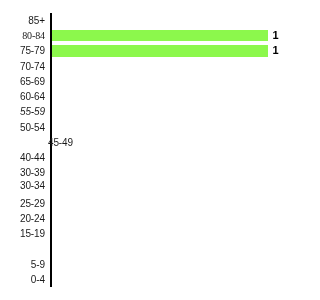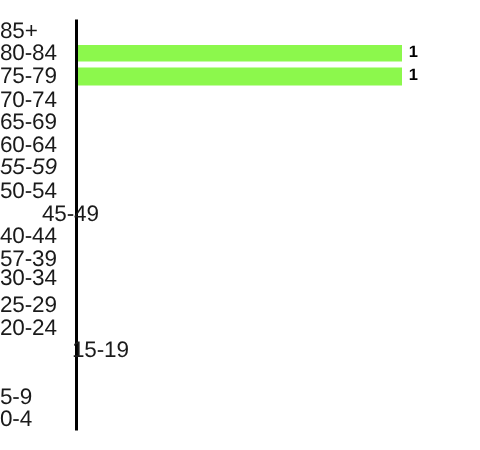--- a/index.html
+++ b/index.html
@@ -49,21 +49,22 @@
     display: block;
   }
 
   .cat-label {
     position: absolute;
     left: 0;
     top: 0;
     width: 45px;
     height: 15.22px;
     line-height: 15.22px;
-    font-size: 15px;
+    text-align: right;
+    font-size: 10px;
     color: #1a1a1a;
     white-space: nowrap;
     letter-spacing: -0.1px;
   }
 
   .bar-track {
     position: absolute;
     left: 51.6px;
     top: 0;
     right: 0;
@@ -94,21 +95,21 @@
 
 <div id="chart-root">
   <div id="plot-area">
     <div id="y-axis-line"></div>
     <div id="rows">
         <div class="row" style="top: 13px; height: 15.2222px;">
           <div class="cat-label" style="height: 15.2222px; line-height: 15.2222px;">85+</div>
           <div class="bar-track" style="height: 15.2222px;"></div>
         </div>
         <div class="row" style="top: 28.2222px; height: 15.2222px;">
-          <div class="cat-label" style="height: 15.2222px; line-height: 15.2222px;">80-84</div>
+          <div class="cat-label" style="height: 15.2222px; line-height: 15.2222px; font-family: Liberation Serif, serif;">80-84</div>
           <div class="bar-track" style="height: 15.2222px;">
             <div class="bar" style="width: 216.4px; background: rgb(140, 248, 76); height: 11.2644px; top: 1.97889px;"></div>
             <div class="bar-value" style="left: 220.9px; height: 15.2222px; line-height: 15.2222px;">1</div>
           </div>
         </div>
         <div class="row" style="top: 43.4444px; height: 15.2222px;">
           <div class="cat-label" style="height: 15.2222px; line-height: 15.2222px;">75-79</div>
           <div class="bar-track" style="height: 15.2222px;">
             <div class="bar" style="width: 216.4px; background: rgb(140, 248, 76); height: 11.2644px; top: 1.97889px;"></div>
             <div class="bar-value" style="left: 220.9px; height: 15.2222px; line-height: 15.2222px;">1</div>
@@ -136,37 +137,37 @@
         </div>
         <div class="row" style="top: 134.778px; height: 15.2222px;">
           <div class="cat-label" style="height: 15.2222px; line-height: 15.2222px; margin-left: 28px;">45-49</div>
           <div class="bar-track" style="height: 15.2222px;"></div>
         </div>
         <div class="row" style="top: 150px; height: 15.2222px;">
           <div class="cat-label" style="height: 15.2222px; line-height: 15.2222px;">40-44</div>
           <div class="bar-track" style="height: 15.2222px;"></div>
         </div>
         <div class="row" style="top: 165.222px; height: 15.2222px;">
-          <div class="cat-label" style="height: 15.2222px; line-height: 15.2222px;">57-39</div>
+          <div class="cat-label" style="height: 15.2222px; line-height: 15.2222px;">30-39</div>
           <div class="bar-track" style="height: 15.2222px;"></div>
         </div>
         <div class="row" style="top: 178px; height: 15.2222px;">
           <div class="cat-label" style="height: 15.2222px; line-height: 15.2222px;">30-34</div>
           <div class="bar-track" style="height: 15.2222px;"></div>
         </div>
         <div class="row" style="top: 195.667px; height: 15.2222px;">
           <div class="cat-label" style="height: 15.2222px; line-height: 15.2222px;">25-29</div>
           <div class="bar-track" style="height: 15.2222px;"></div>
         </div>
         <div class="row" style="top: 210.889px; height: 15.2222px;">
           <div class="cat-label" style="height: 15.2222px; line-height: 15.2222px;">20-24</div>
           <div class="bar-track" style="height: 15.2222px;"></div>
         </div>
         <div class="row" style="top: 226.111px; height: 15.2222px;">
-          <div class="cat-label" style="height: 15.2222px; line-height: 15.2222px; margin-left: 48px;">15-19</div>
+          <div class="cat-label" style="height: 15.2222px; line-height: 15.2222px;">15-19</div>
           <div class="bar-track" style="height: 15.2222px;"></div>
         </div>
         <div class="row" style="top: 241.333px; height: 15.2222px;">
           <div class="bar-track" style="height: 15.2222px;"></div>
         </div>
         <div class="row" style="top: 256.556px; height: 15.2222px;">
           <div class="cat-label" style="height: 15.2222px; line-height: 15.2222px;">5-9</div>
           <div class="bar-track" style="height: 15.2222px;"></div>
         </div>
         <div class="row" style="top: 271.778px; height: 15.2222px;">

